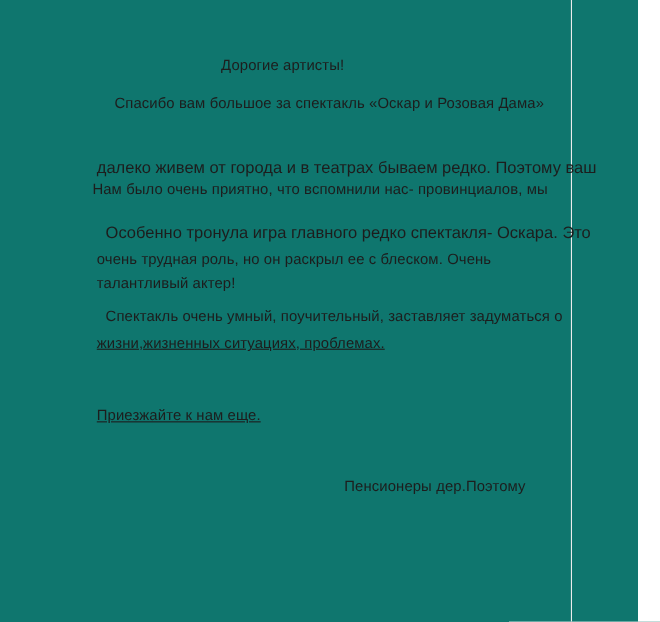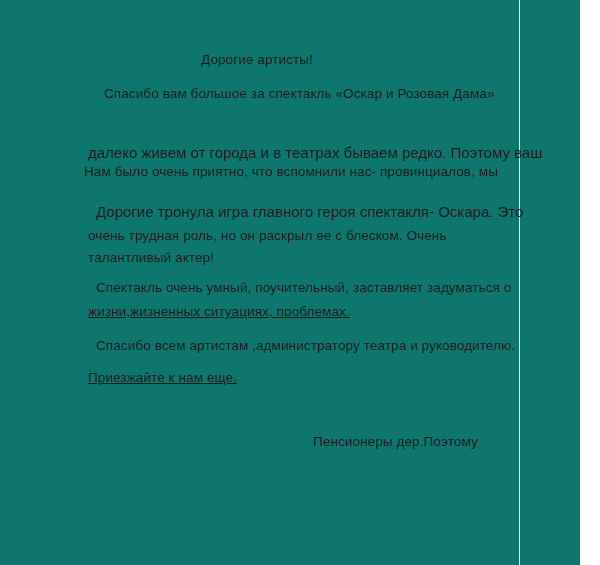--- a/index.html
+++ b/index.html
@@ -43,25 +43,24 @@
 <div class="page">
   <div class="scan-line"></div>
 
   <div class="line" style="left:201px; top:52px;">Дорогие артисты!</div>
 
   <div class="line" style="left:104px; top:86px;">Спасибо вам большое за спектакль «Оскар и Розовая Дама»</div>
 
   <div class="line" style="left:84px; top:120px;margin-top:44px;">Нам было очень приятно, что вспомнили нас- провинциалов, мы</div>
   <div class="line big" style="left:88px; top:144px;">далеко живем от города и в театрах бываем редко. Поэтому ваш</div>
 
-  <div class="line big" style="left:96px; top:203px;">Дорогие тронула игра главного героя спектакля- Оскара. Это</div>
+  <div class="line big" style="left:96px; top:203px;">Особенно тронула игра главного редко спектакля- Оскара. Это</div>
   <div class="line" style="left:88px; top:250px;">талантливый актер!</div>
   <div class="line" style="left:88px; top:228px;">очень трудная роль, но он раскрыл ее с блеском. Очень</div>
 
   <div class="line" style="left:96px; top:280px;">Спектакль очень умный, поучительный, заставляет задуматься о</div>
   <div class="line" style="left:88px; top:304px;text-decoration:underline;">жизни,жизненных ситуациях, проблемах.</div>
 
-  <div class="line" style="left:96px; top:338px;">Спасибо всем артистам ,администратору театра и руководителю.</div>
 
   <div class="line" style="left:88px; top:370px;text-decoration:underline;">Приезжайте к нам еще.</div>
 
   <div class="line" style="left:313px; top:434px;">Пенсионеры дер.Поэтому</div>
 </div>
 
 </body></html>

